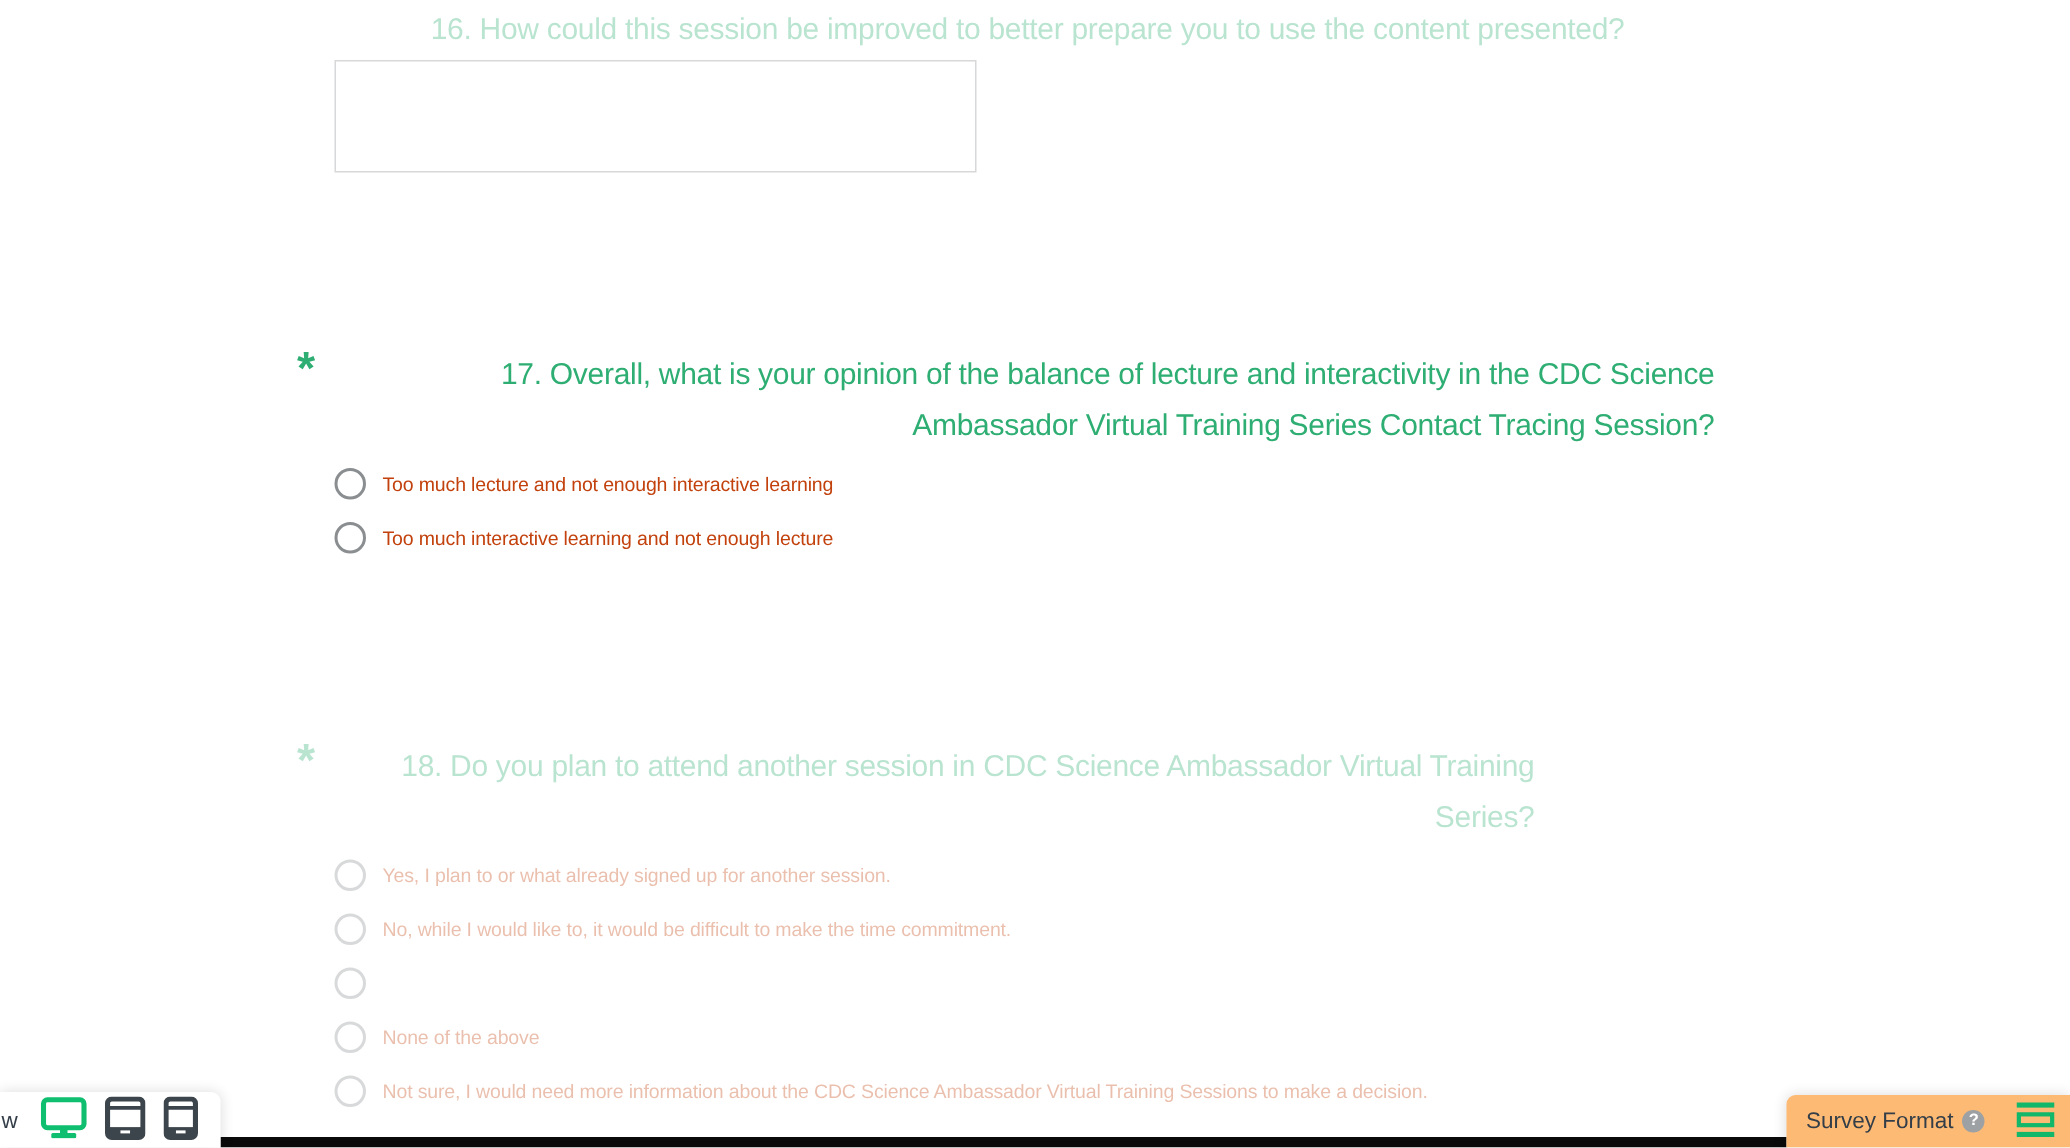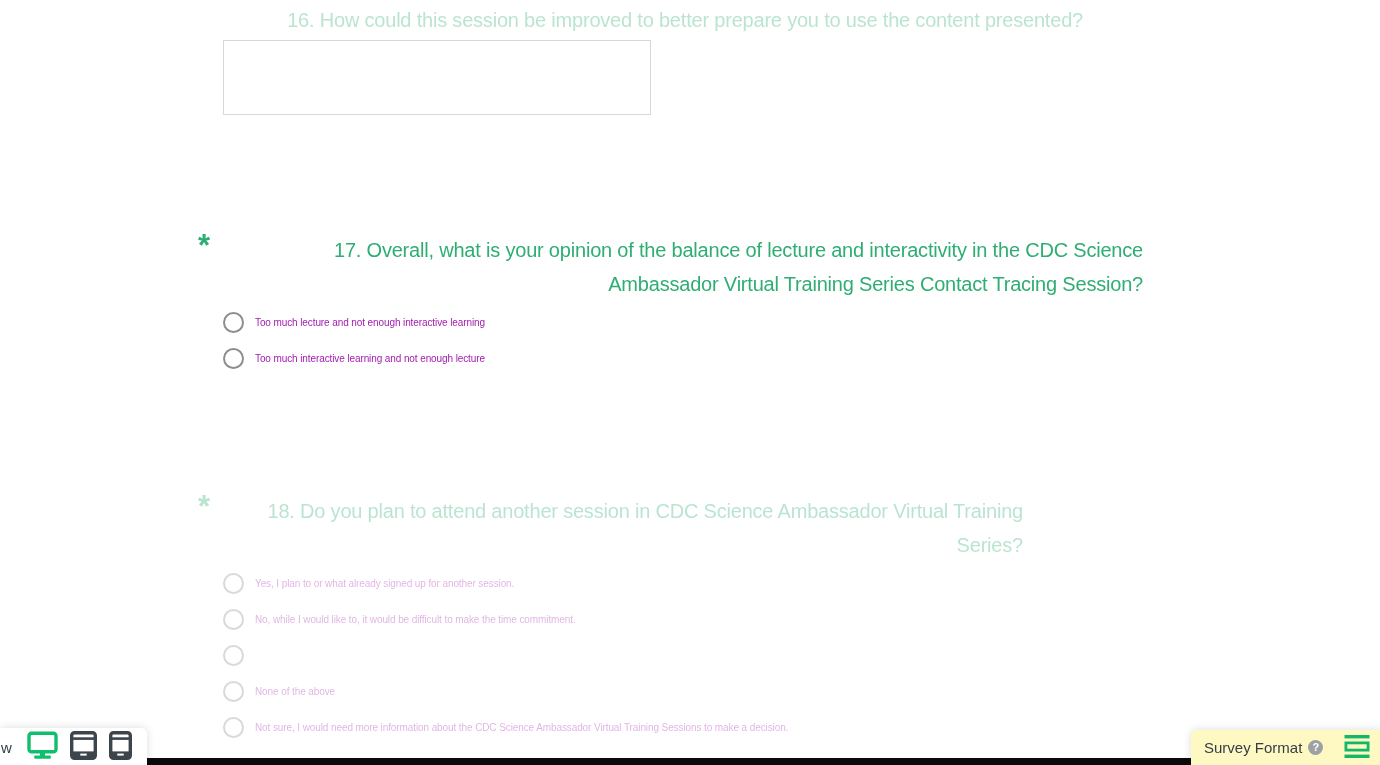--- a/index.html
+++ b/index.html
@@ -70,22 +70,22 @@
   .radio {
     flex: 0 0 auto;
     width: 21px;
     height: 21px;
     border: 2px solid #8b8e90;
     border-radius: 50%;
     background: #fff;
     margin-right: 11px;
   }
   .option-label {
-    font-size: 10px;
-    color: #a21caf;
+    font-size: 13px;
+    color: #c2410c;
     letter-spacing: -0.1px;
     white-space: nowrap;
   }
 
   
   .bottom-bar {
     position: absolute;
     left: 147px;
     bottom: 0;
     width: 1044px;
@@ -120,21 +120,21 @@
     border: none;
     padding: 0;
   }
 
   .format-panel {
     position: absolute;
     right: 0;
     bottom: 0;
     width: 189px;
     height: 35px;
-    background: #fef9c3;
+    background: #fdba74;
     border-radius: 6px 0 0 0;
     box-shadow: 0 0 9px rgba(0,0,0,0.14);
     display: flex;
     align-items: center;
     padding: 0 10px 0 13px;
   }
   .format-label {
     font-size: 15px;
     color: #333e48;
     white-space: nowrap;

